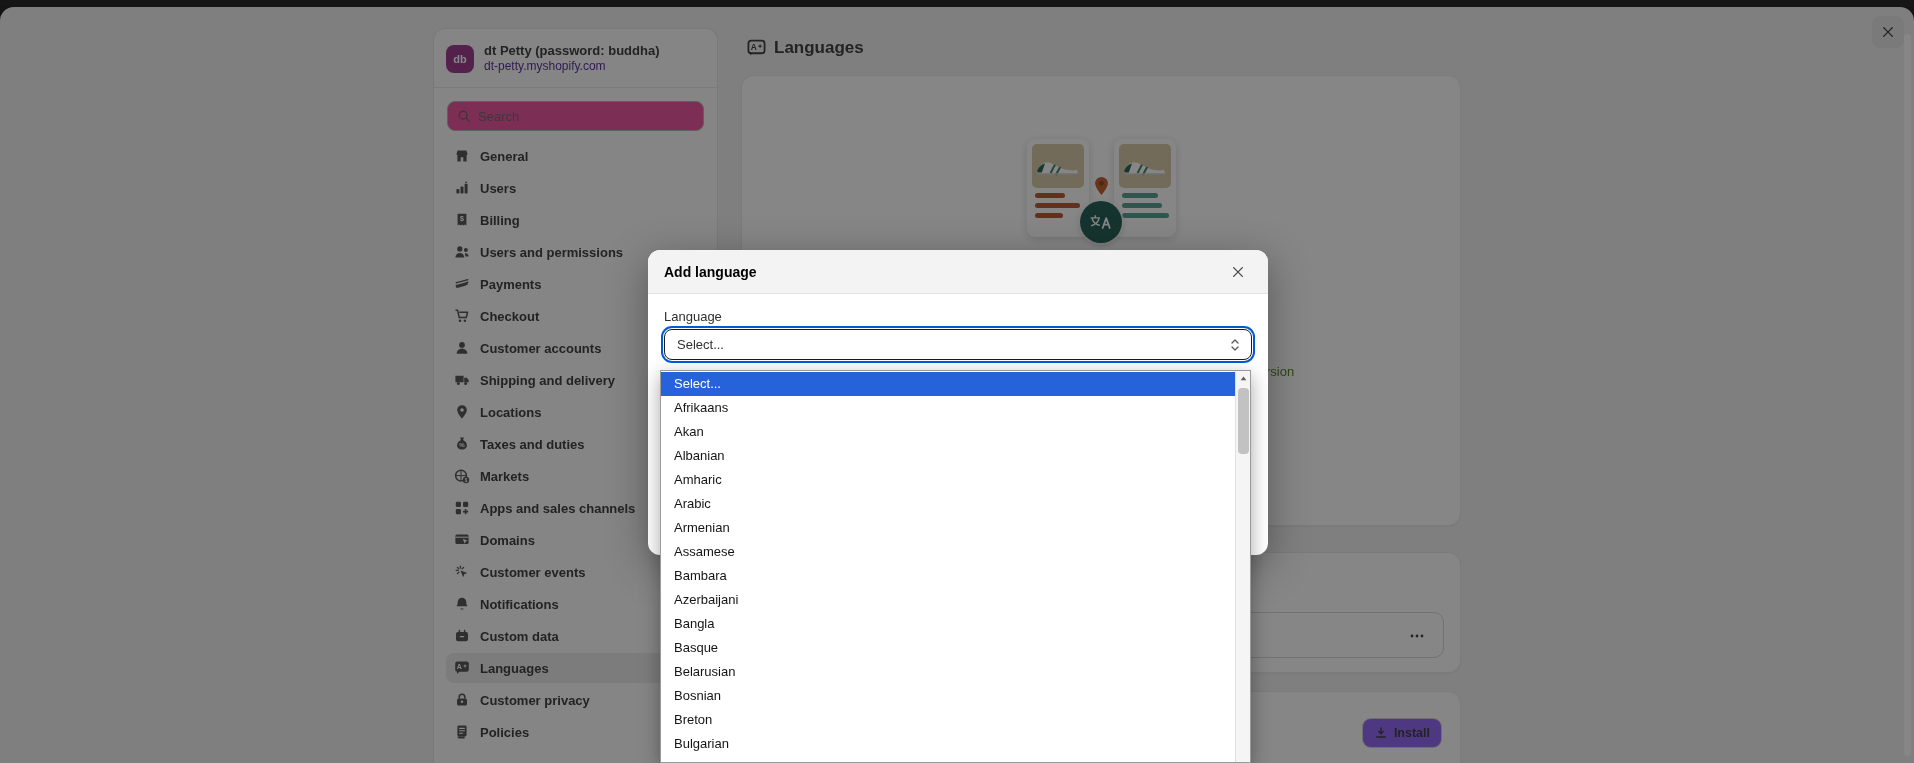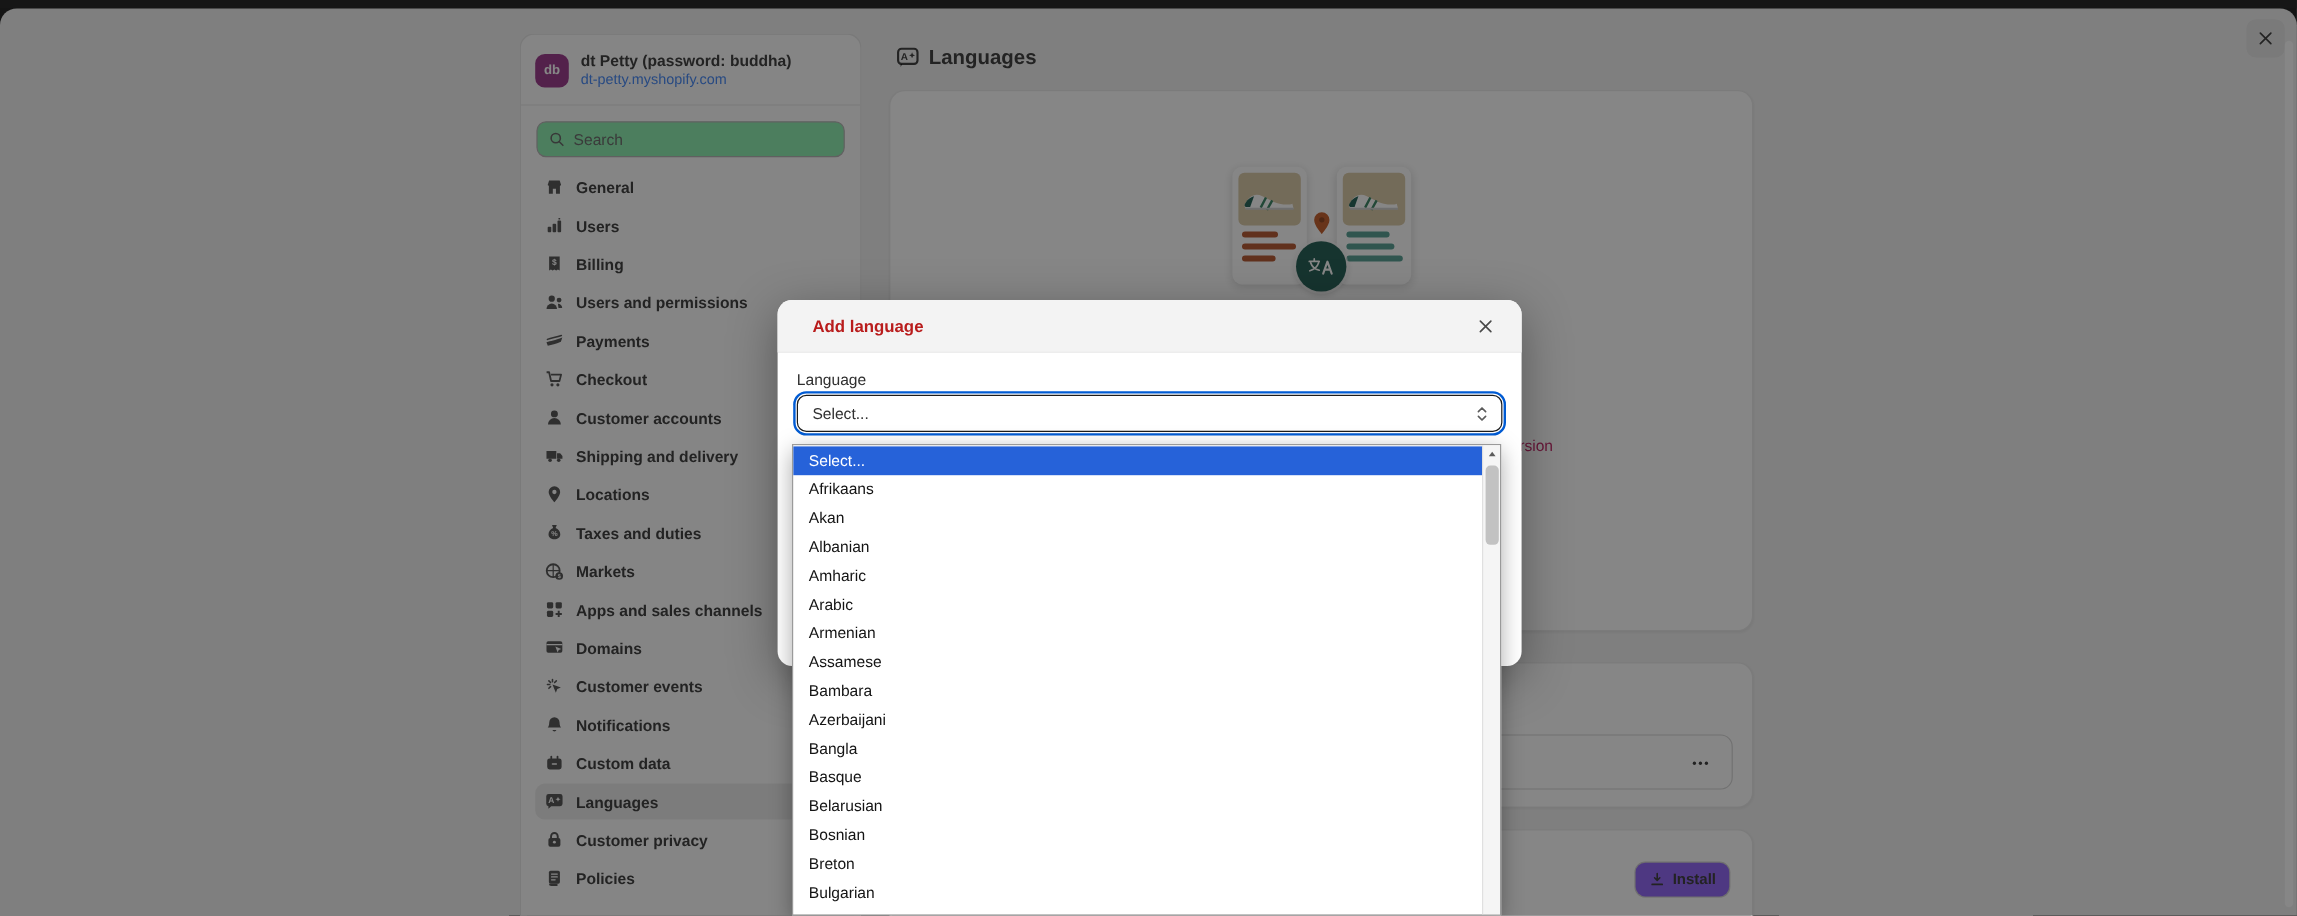--- a/index.html
+++ b/index.html
@@ -21,23 +21,23 @@
                     background:rgba(255,255,255,.9); }
 
   
   .sidebar { left:433px; top:28px; width:285px; height:735px; background:#fcfcfc;
              border:1px solid #e3e3e3; border-bottom:none; border-radius:12px 12px 0 0; }
   .account { display:flex; align-items:center; gap:10px; padding:14px 12px 13px 12px;
              border-bottom:1px solid #e9e9e9; }
   .avatar { width:28px; height:28px; border-radius:8px; background:#942d84; color:#fff;
             font-size:11px; font-weight:bold; display:flex; align-items:center; justify-content:center; }
   .acct-name { font-size:13px; font-weight:700; color:#303030; line-height:16px;text-align:center; }
-  .acct-domain { font-size:12px; color:#3b82f6; line-height:15px; }
+  .acct-domain { font-size:12px; color:#4c1d95; line-height:15px; }
   .search-box { margin:13px 13px 0 13px; height:30px; border:1px solid #b0b0b0; border-radius:8px;
-                background:#86efac; display:flex; align-items:center; gap:7px; padding:12px 9px; }
+                background:#ec4899; display:flex; align-items:center; gap:7px; padding:12px 9px; }
   .search-box .icn { color:#5c5c5c; }
   .search-input { border:none; outline:none; background:transparent; font-size:13px; color:#303030;
                   width:100%; font-family:inherit; }
   .search-input::placeholder { color:#616161; }
   .nav { padding:10px 12px 0 12px;text-align:center; }
   .nav-item { height:30px; margin-bottom:2px; border-radius:8px; display:flex; align-items:center;
               gap:10px; padding:0 8px; cursor:pointer; }
   .nav-item.selected { background:#ebebeb; }
   .nav-icon { width:16px; height:16px; color:#4a4a4a; flex:none; }
   .nav-icon svg { width:16px; height:16px; fill:currentColor; }
@@ -57,21 +57,21 @@
               box-shadow:0 2px 8px rgba(26,26,26,.18); }
   .ill-img { margin:5px; height:44px; background:#d8c6a2; border-radius:5px; display:flex;
              align-items:center; justify-content:center; overflow:hidden; }
   .ill-line { height:5px; border-radius:3px; margin:0 0 5px 8px; }
   .ill-rust { background:#b14e24; }
   .ill-teal { background:#4d9a8d; }
   .ill-pin { position:absolute; left:351px; top:100px; width:17px; height:22px; }
   .ill-globe { position:absolute; left:338px; top:125px; width:42px; height:42px; border-radius:50%;
                background:#155449; box-shadow:0 0 0 2px rgba(255,255,255,.45), 0 2px 6px rgba(0,0,0,.25);
                display:flex; align-items:center; justify-content:center; }
-  .fragment { position:absolute; left:524px; top:288px; font-size:13px; color:#be185d; }
+  .fragment { position:absolute; left:524px; top:288px; font-size:13px; color:#4d7c0f; }
 
   .lang-row { position:absolute; left:16px; top:59px; width:686px; height:46px;
               border:1px solid #d4d4d4; border-radius:10px; }
   .dots-btn { position:absolute; right:10px; top:7px; width:32px; height:32px; border-radius:8px;
               display:flex; align-items:center; justify-content:center; color:#303030; cursor:pointer; }
   .dots-btn svg { width:16px; height:16px; fill:currentColor; }
 
   .install-btn { position:absolute; right:19px; top:27px; height:28px; display:inline-flex;
                  align-items:center; gap:6px; padding:0 11px; background:#8b5cf6; border-radius:8px;
                  box-shadow:0 0 0 1px #cfcfcf, 0 1px 0 rgba(0,0,0,.08); font-size:12.5px;
@@ -81,21 +81,21 @@
 
   
   .backdrop { left:0; top:0; width:1914px; height:763px; background:rgba(23,23,23,.52); z-index:10; }
 
   
   .modal { left:648px; top:250px; width:620px; height:305px; background:#fff; border-radius:12px;
            box-shadow:0 10px 40px rgba(0,0,0,.35); z-index:20; }
   .modal-header { height:44px; background:#f3f3f3; border-bottom:1px solid #e3e3e3;
                   border-radius:12px 12px 0 0; display:flex; align-items:center;
                   justify-content:space-between; padding:0 16px; }
-  .modal-title { font-size:14px; font-weight:700; color:#b91c1c;margin-left:13px; }
+  .modal-title { font-size:14px; font-weight:700; color:#000000; }
   .modal-close { width:28px; height:28px; border-radius:8px; display:flex; align-items:center;
                  justify-content:center; color:#4a4a4a; cursor:pointer; }
   .modal-close svg { width:14px; height:14px; }
   .modal-body { padding:15px 16px; }
   .field-label { font-size:13px; color:#303030; margin-bottom:5px; }
   .select { height:31px; border:1.5px solid #1c1c1c; border-radius:8px; background:#fff;
             display:flex; align-items:center; justify-content:space-between; padding:0 10px 0 12px;
             box-shadow:0 0 0 1px #fff, 0 0 0 3px #005bd3; cursor:pointer; }
   .select-value { font-size:13px; color:#303030; }
   .select .icn { color:#5c5c5c; }

